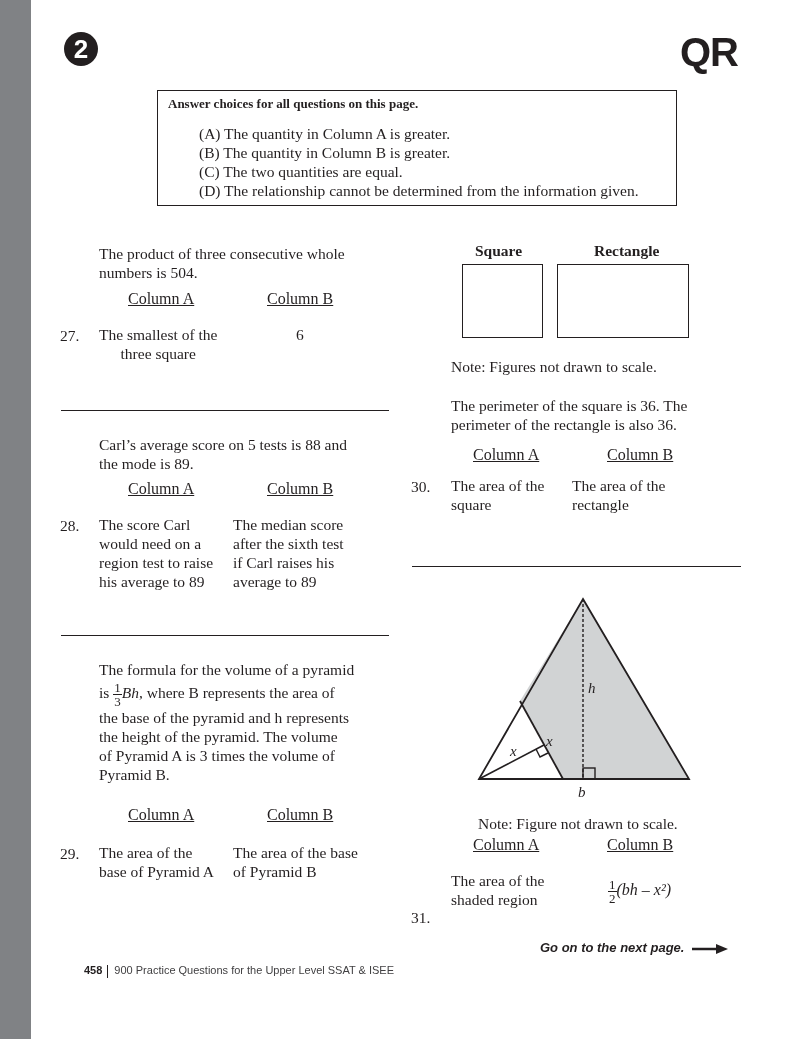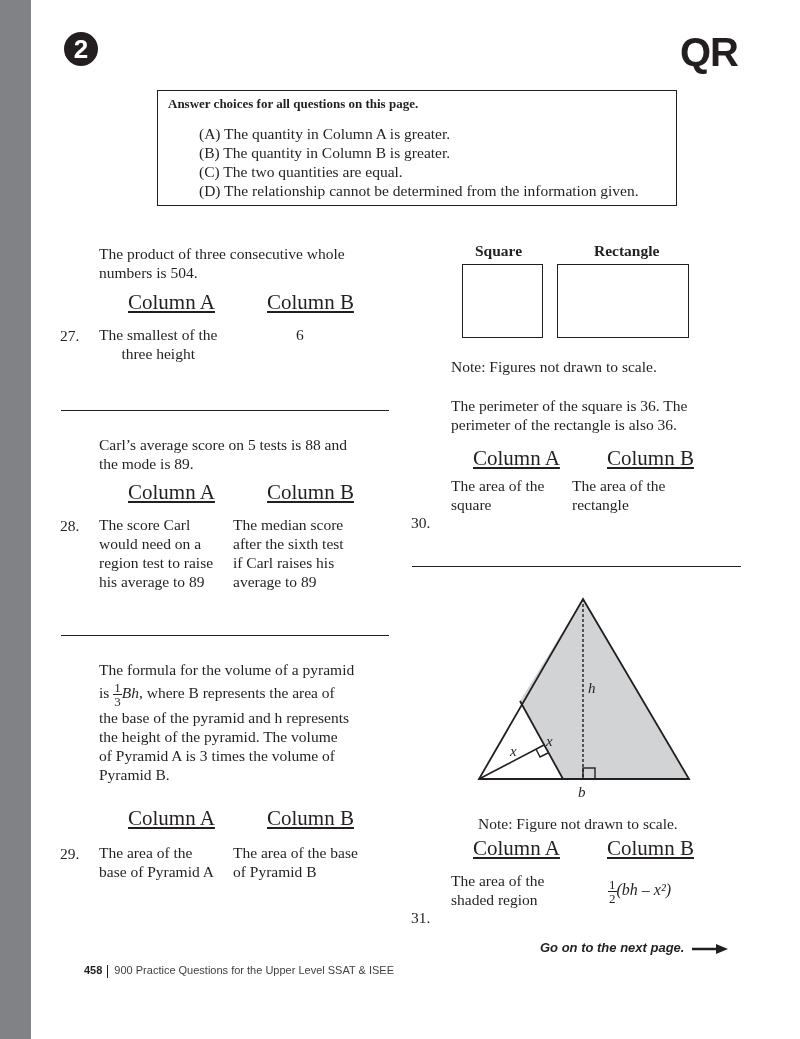--- a/index.html
+++ b/index.html
@@ -9,21 +9,21 @@
   .section-badge { position: absolute; left: 64px; top: 32px; width: 34px; height: 34px; border-radius: 50%;
          background: #231f20; color: #fff; font-family: "Liberation Sans", sans-serif; font-weight: bold;
          font-size: 26px; line-height: 34px; text-align: center; }
   .section-code { position: absolute; right: 62px; top: 30px; font-family: "Liberation Sans", sans-serif;
          font-weight: bold; font-size: 40px; letter-spacing: -1px; color: #231f20; }
   .answer-box { position: absolute; left: 157px; top: 90px; width: 520px; height: 116px; border: 1.5px solid #231f20;
          box-sizing: border-box; padding: 5px 10px; }
   .answer-title { font-weight: bold; font-size: 13px; margin-bottom: 12px; }
   .answer-choice { font-size: 15.5px; line-height: 19px; padding-left: 31px; }
   .txt { position: absolute; font-size: 15.5px; line-height: 19px; }
-  .col-head { position: absolute; font-size: 21px; text-decoration: underline; }
+  .col-head { position: absolute; font-size: 16px; text-decoration: underline; }
   .qnum { position: absolute; font-size: 15.5px; }
   .rule { position: absolute; height: 0; border-top: 1.3px solid #231f20; }
   .fig-label { position: absolute; font-weight: bold; font-size: 15.5px; }
   .shape-box { position: absolute; border: 1.6px solid #231f20; box-sizing: border-box; }
   .frac { display: inline-block; vertical-align: middle; text-align: center; font-size: 13px; line-height: 13px; }
   .frac span { display: block; }
   .frac .num { border-bottom: 1px solid #231f20; padding: 0 1px; }
   i { font-style: italic; }
   .next-page { position: absolute; left: 540px; top: 940px; font-family: "Liberation Sans", sans-serif;
          font-weight: bold; font-style: italic; font-size: 13px; }
@@ -51,21 +51,21 @@
 
 <div class="txt" style="left:99px;top:244px;">
   <div>The product of three consecutive whole</div>
   <div>numbers is 504.</div>
 </div>
 <div class="col-head" style="left:128px;top:290px;">Column A</div>
 <div class="col-head" style="left:267px;top:290px;">Column B</div>
 <div class="qnum" style="left:60px;top:327px;">27.</div>
 <div class="txt" style="left:99px;top:325px;text-align:center;">
   <div>The smallest of the</div>
-  <div>three height</div>
+  <div>three square</div>
 </div>
 <div class="txt" style="left:296px;top:325px;">6</div>
 <div class="rule" style="left:61px;top:410px;width:328px;"></div>
 
 <div class="txt" style="left:99px;top:435px;">
   <div>Carl’s average score on 5 tests is 88 and</div>
   <div>the mode is 89.</div>
 </div>
 <div class="col-head" style="left:128px;top:480px;">Column A</div>
 <div class="col-head" style="left:267px;top:480px;">Column B</div>
@@ -114,21 +114,21 @@
 <div class="fig-label" style="left:594px;top:242px;">Rectangle</div>
 <div class="shape-box" style="left:462px;top:264px;width:81px;height:74px;"></div>
 <div class="shape-box" style="left:557px;top:264px;width:132px;height:74px;"></div>
 <div class="txt" style="left:451px;top:357px;">Note: Figures not drawn to scale.</div>
 <div class="txt" style="left:451px;top:396px;">
   <div>The perimeter of the square is 36. The</div>
   <div>perimeter of the rectangle is also 36.</div>
 </div>
 <div class="col-head" style="left:473px;top:446px;">Column A</div>
 <div class="col-head" style="left:607px;top:446px;">Column B</div>
-<div class="qnum" style="left:411px;top:478px;margin-top:36px;">30.</div>
+<div class="qnum" style="left:411px;top:478px;">30.</div>
 <div class="txt" style="left:451px;top:476px;">
   <div>The area of the</div>
   <div>square</div>
 </div>
 <div class="txt" style="left:572px;top:476px;">
   <div>The area of the</div>
   <div>rectangle</div>
 </div>
 <div class="rule" style="left:412px;top:566px;width:329px;"></div>
 

